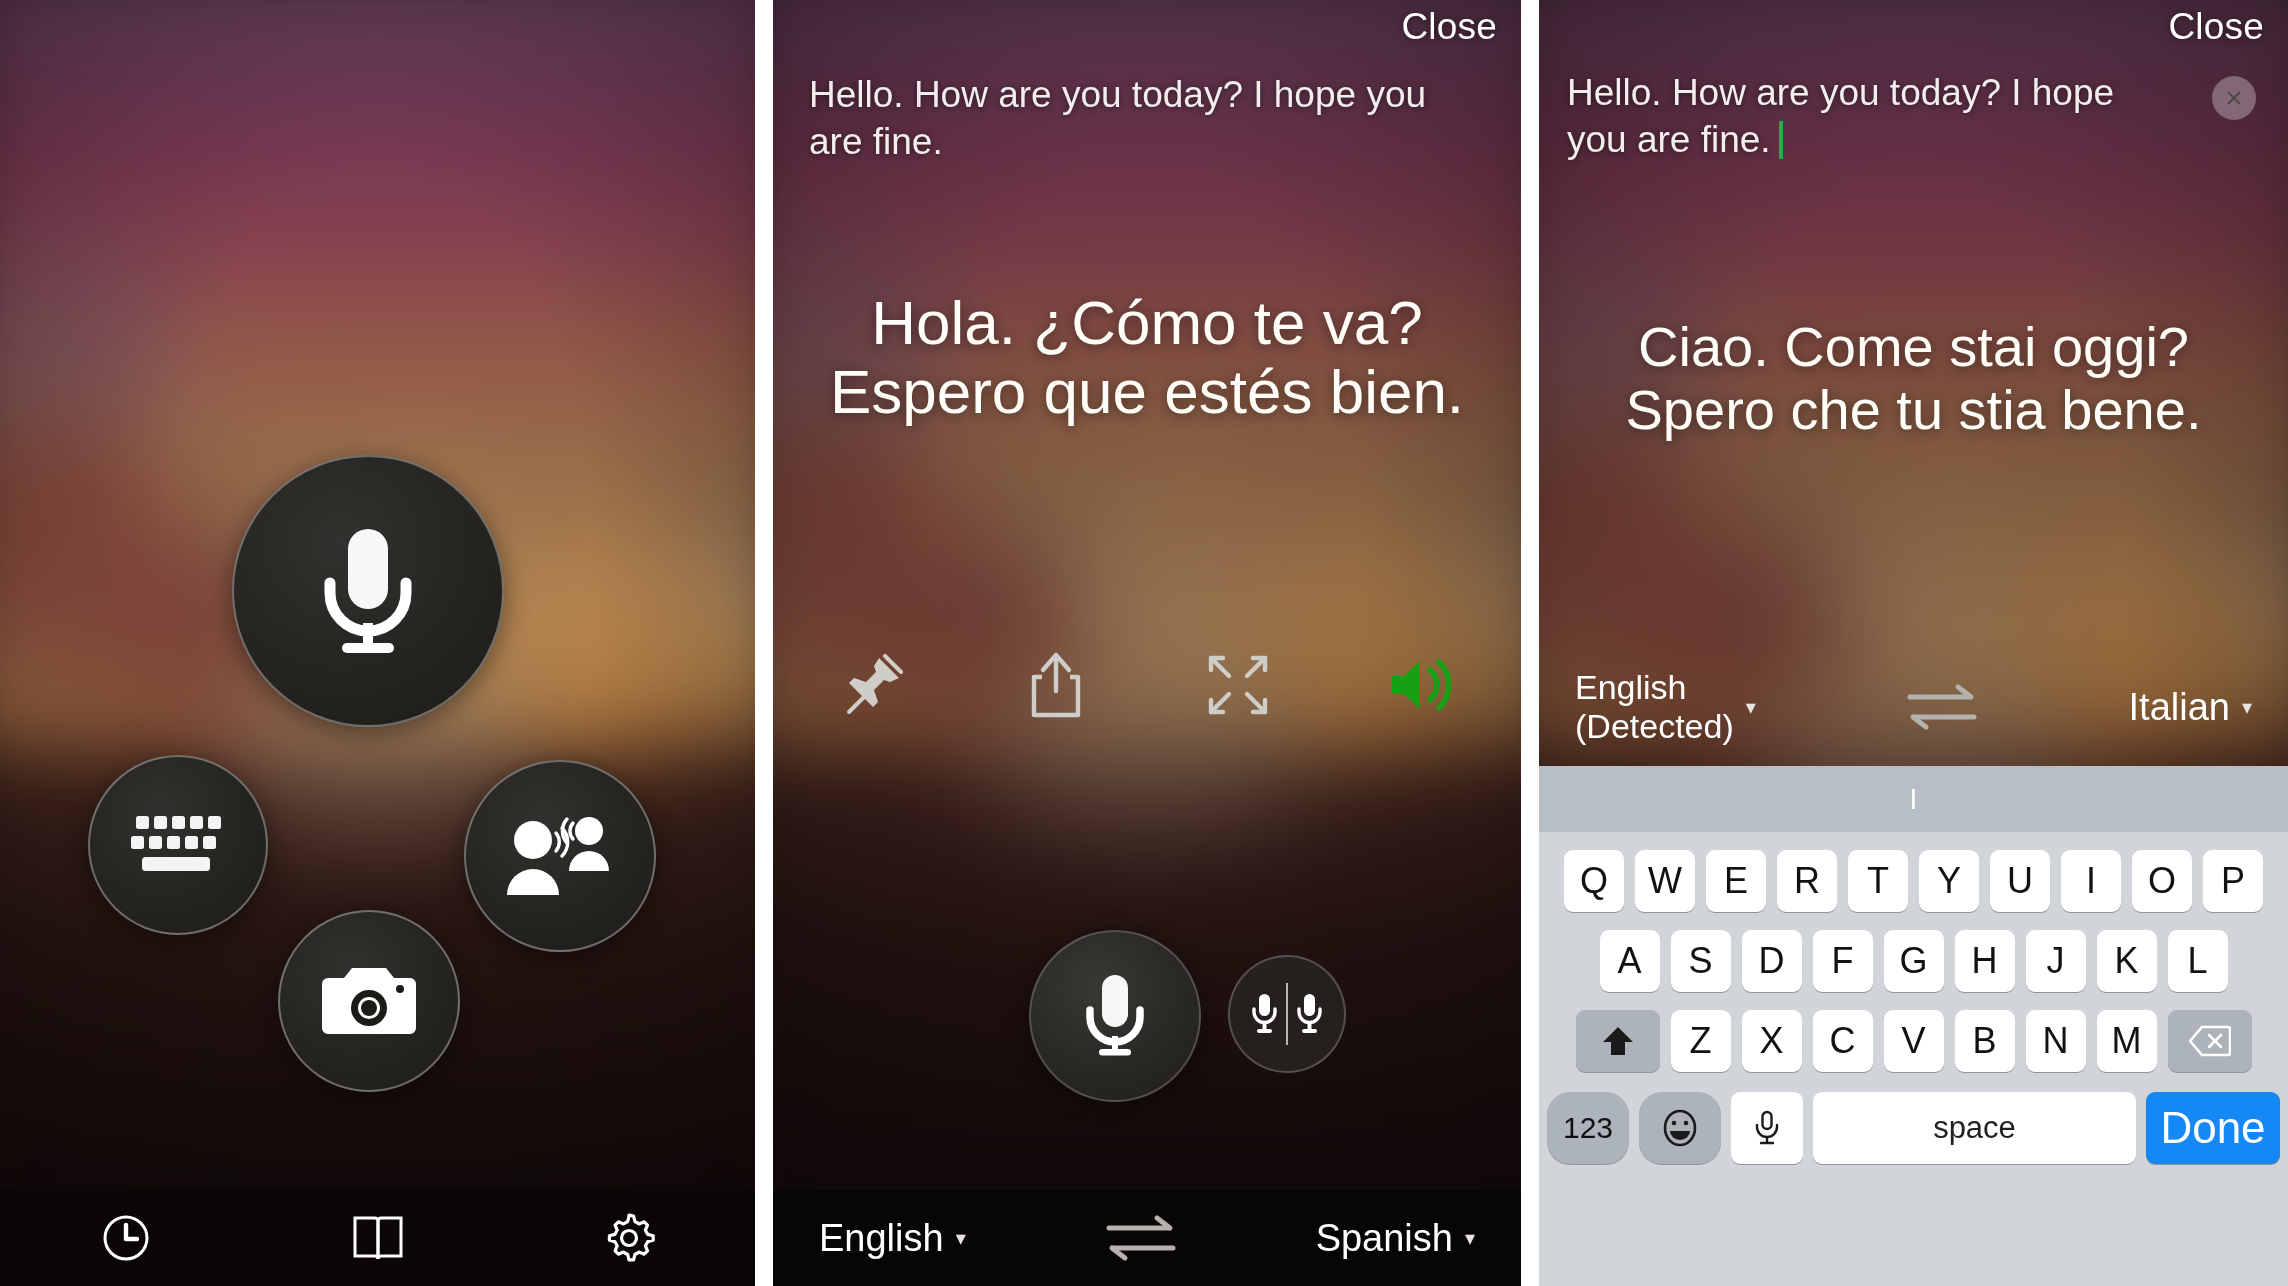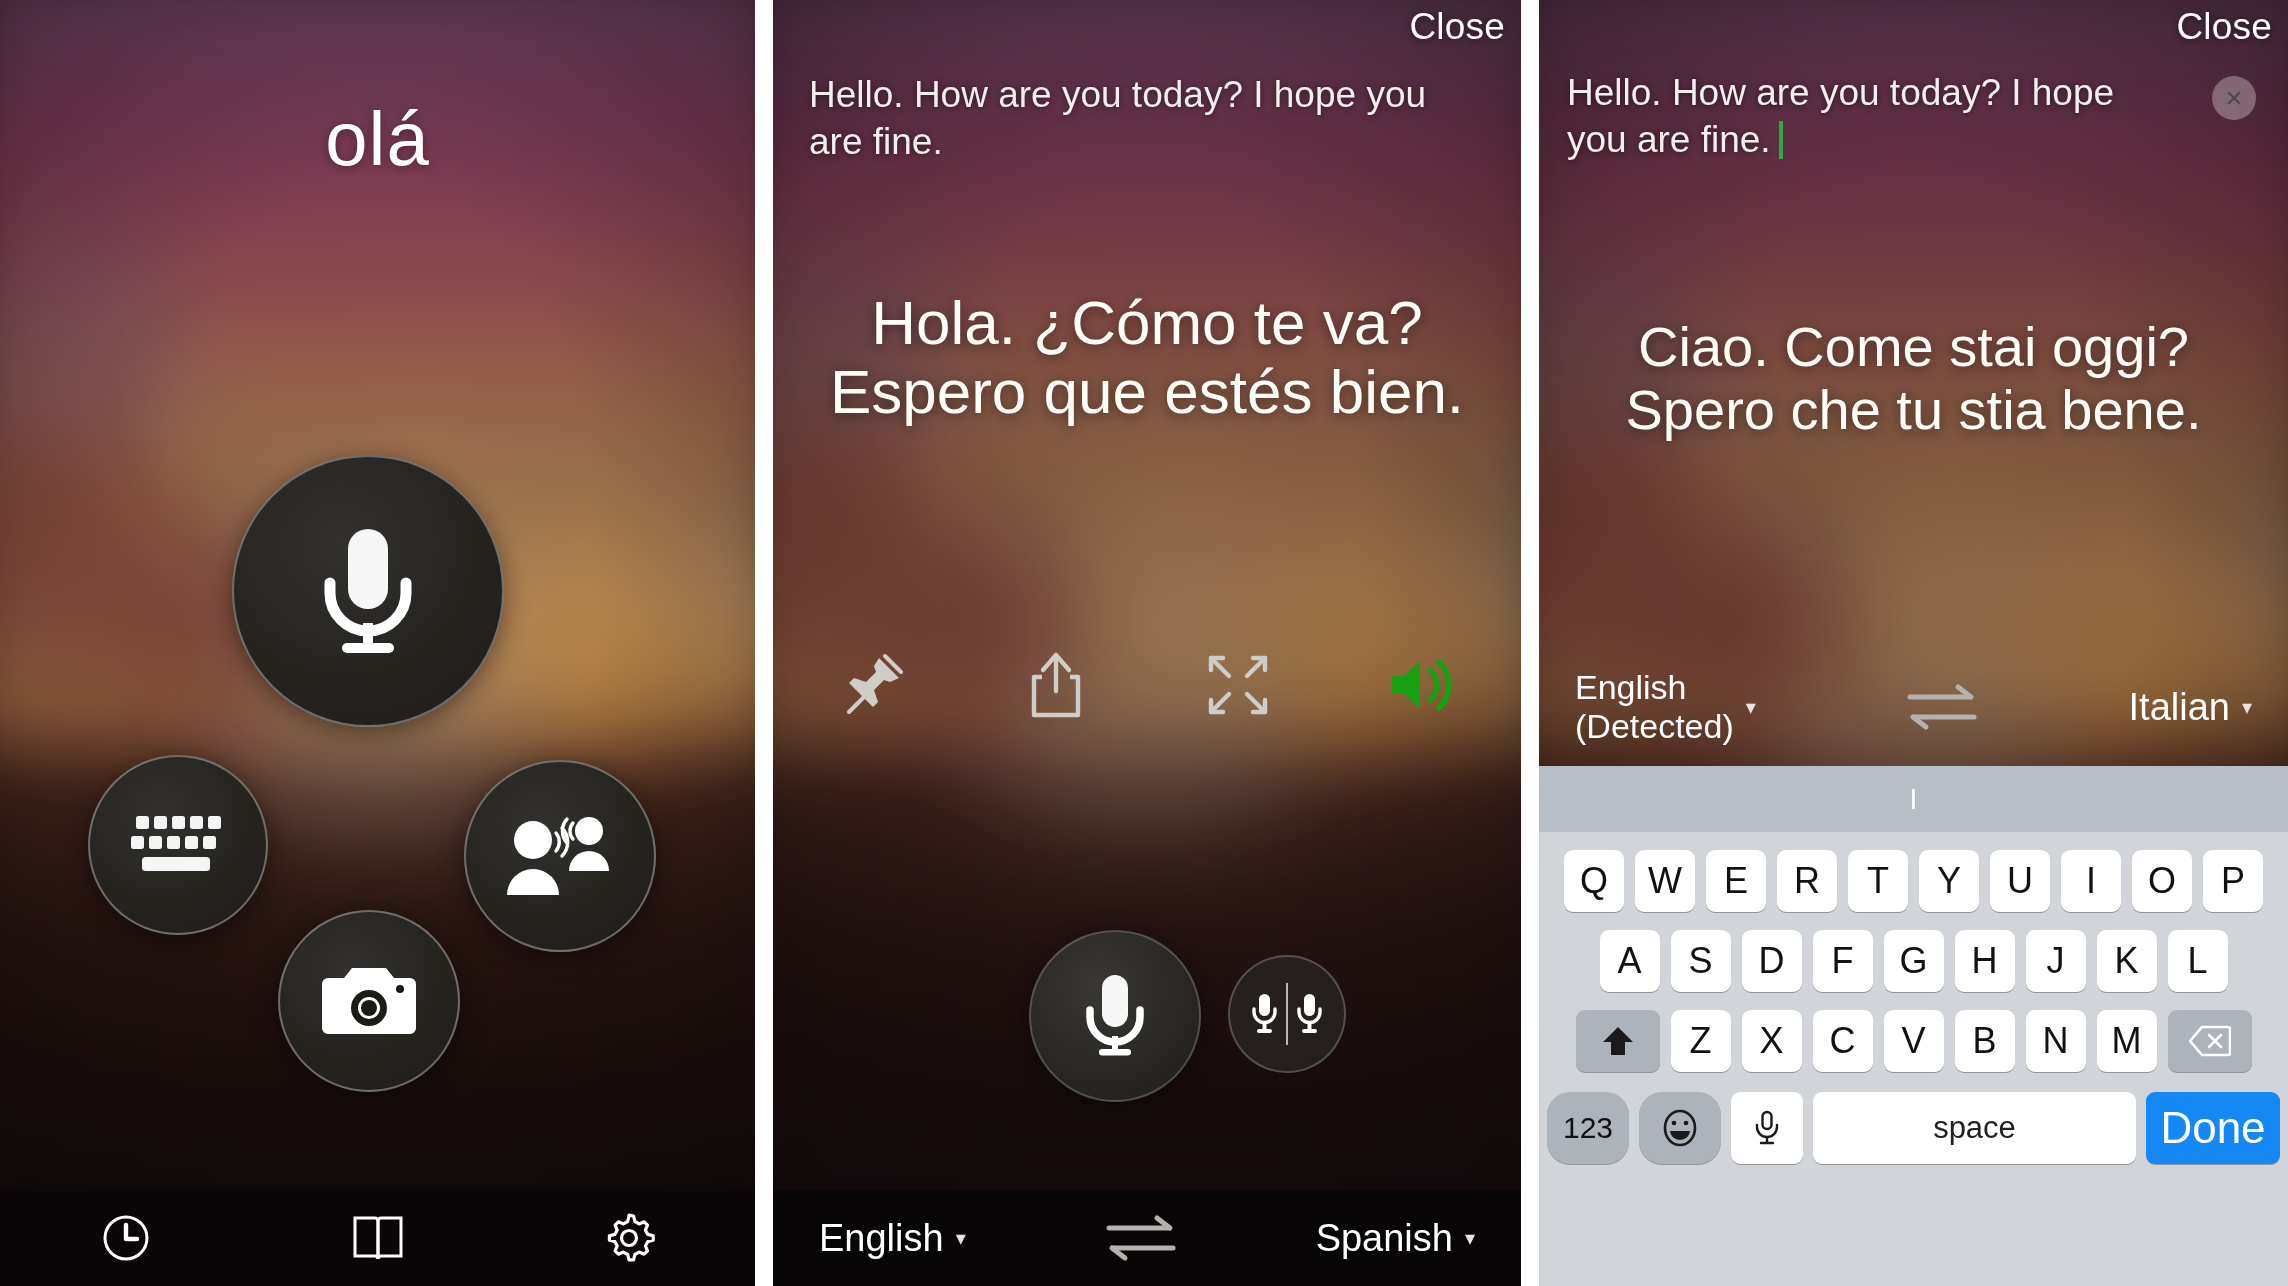--- a/index.html
+++ b/index.html
@@ -65,21 +65,21 @@
 
   .p1 .bottombar {
     position:absolute; left:0; right:0; bottom:0; height:96px;
     background: rgba(10,6,7,.72);
     display:flex; align-items:center;
   }
   .p1 .bottombar > div { flex:1; display:flex; align-items:center; justify-content:center; }
 
   
   .close-btn {
-    position:absolute; right:16px; top:6px; color:#fff;
+    position:absolute; right:24px; top:6px; color:#fff;
     font-size:37px; font-weight:400; letter-spacing:.2px;
     text-shadow:0 1px 6px rgba(0,0,0,.5);
   }
   .src-text {
     position:absolute; left:36px; right:80px; top:72px;
     color:#f2eeee; font-size:37px; font-weight:300; line-height:1.27;
     text-shadow:0 1px 6px rgba(0,0,0,.5);
   }
   .trans-text {
     position:absolute; left:30px; right:30px; top:288px;
@@ -174,21 +174,20 @@
           <div class="blob b1"></div>
           <div class="blob b2"></div>
         <div class="blob b3"></div>
           <div class="blob b4"></div>
           <div class="blob b5"></div>
       </div>
       <div class="vignette"></div>
       <div class="dim"></div>
     </div>
 
-    <div class="olatext">olá</div>
 
     <div class="circle-btn mic-main">
       <svg width="104" height="132" viewBox="0 0 104 132">
         <rect x="32" y="4" width="40" height="80" rx="20" fill="#f7f7f7"></rect>
         <path d="M14 58 v10 a38 38 0 0 0 76 0 v-10" fill="none" stroke="#fff" stroke-width="11" stroke-linecap="round"></path>
         <rect x="47" y="98" width="10" height="22" fill="#fff"></rect>
         <rect x="26" y="118" width="52" height="10" rx="5" fill="#fff"></rect>
       </svg>
     </div>
 

